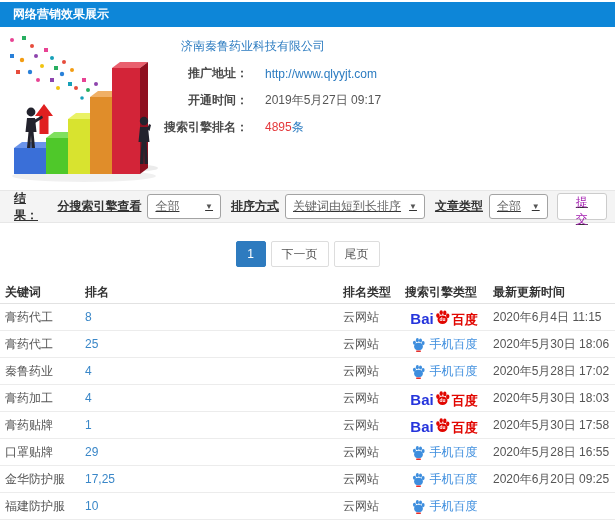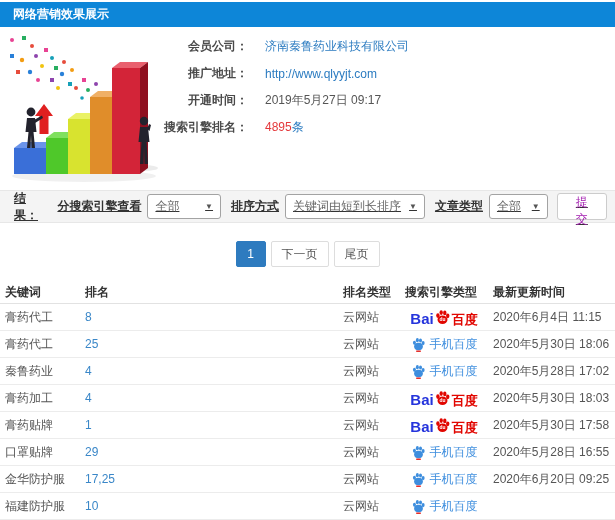--- a/index.html
+++ b/index.html
@@ -149,21 +149,20 @@
         <g fill="#23232d">
           <circle cx="142" cy="89" r="4.2"></circle>
           <path d="M138 95 L146 95 L147.5 110 L144.5 110 L146 132 L142.5 132 L142 114 L141.5 132 L138 132 L139.5 110 L136.5 110 Z"></path>
           <path d="M145 97 L147 92 L149 93 L147.5 99 Z"></path>
         </g>
       </svg>
     </div>
 
     <div class="info-fields">
       <div class="info-row">
-        <span class="info-label">会员公司：</span>
         <a class="info-value link">济南秦鲁药业科技有限公司</a>
       </div>
       <div class="info-row">
         <span class="info-label">推广地址：</span>
         <a class="info-value link">http://www.qlyyjt.com</a>
       </div>
       <div class="info-row">
         <span class="info-label">开通时间：</span>
         <span class="info-value">2019年5月27日 09:17</span>
       </div>

